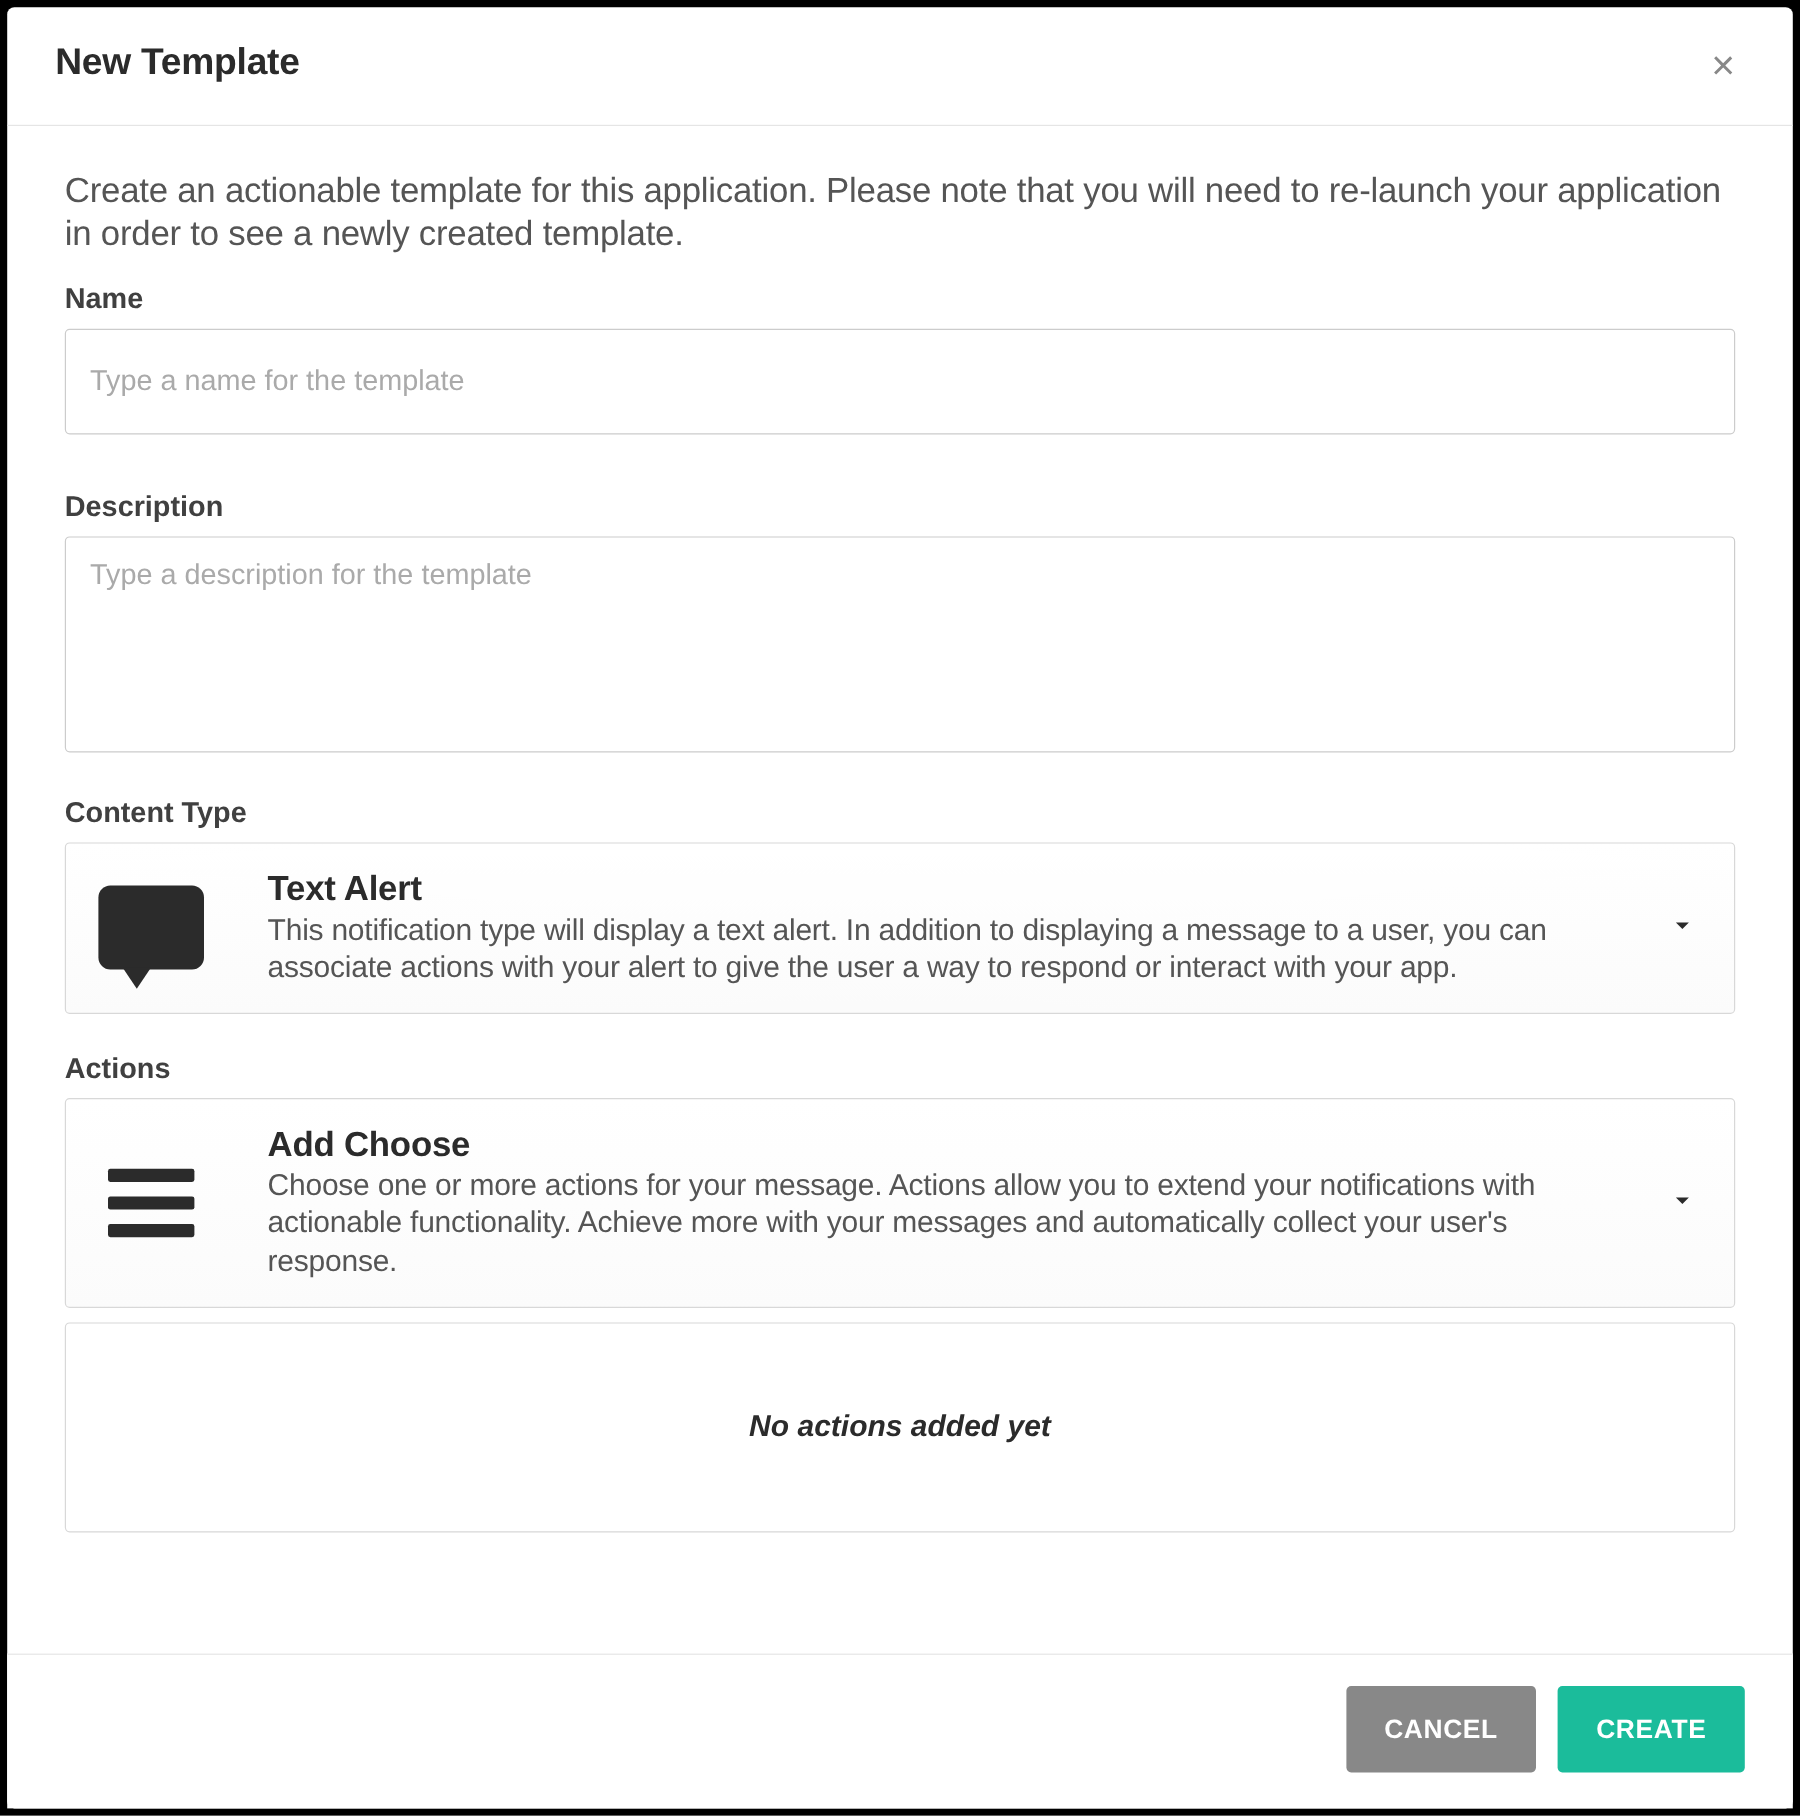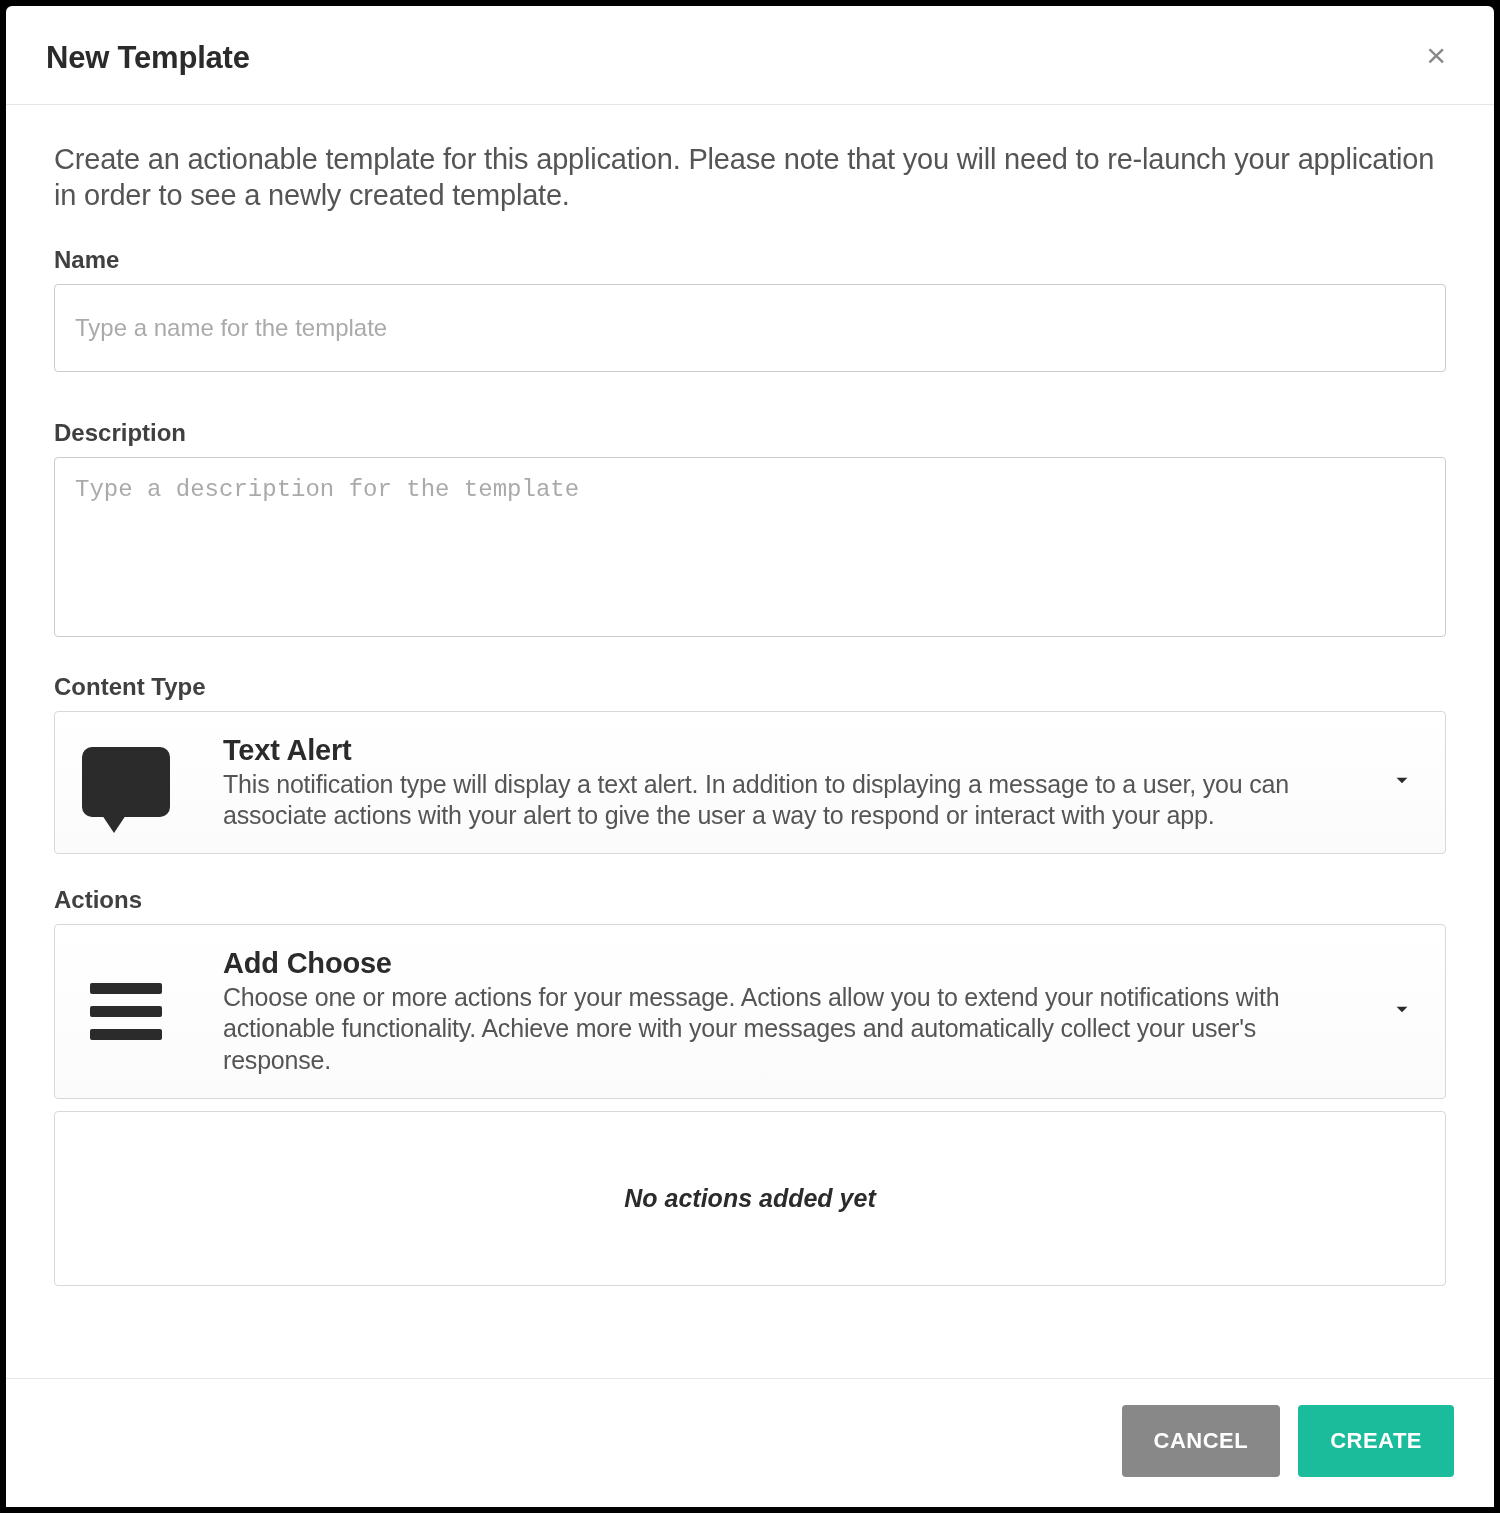--- a/index.html
+++ b/index.html
@@ -18,21 +18,21 @@
     right: 6px;
     bottom: 6px;
     background: #fff;
     border-radius: 6px;
     display: flex;
     flex-direction: column;
     box-shadow: 0 4px 24px rgba(0,0,0,0.3);
   }
   .modal-header {
     display: flex;
-    align-items: flex-end;
+    align-items: flex-start;
     justify-content: space-between;
     padding: 28px 40px 28px 40px;
     border-bottom: 1px solid #e5e5e5;
   }
   .modal-title {
     font-size: 31px;
     font-weight: 700;
     color: #2b2b2b;
     letter-spacing: -0.2px;
   }
@@ -47,21 +47,21 @@
   }
   .modal-body {
     flex: 1;
     padding: 36px 48px 40px 48px;
     overflow-y: auto;
   }
   .intro {
     font-size: 29px;
     color: #555;
     line-height: 1.25;
-    margin-bottom: 32px;
+    margin-bottom: 22px;
     letter-spacing: -0.2px;
   }
   .field-label {
     font-size: 24px;
     font-weight: 700;
     color: #404040;
     margin-bottom: 10px;
     display: block;
   }
   .text-input, .textarea-input {
@@ -71,21 +71,21 @@
     padding: 18px 20px;
     font-size: 24px;
     color: #333;
     font-family: inherit;
     background: #fff;
   }
   .text-input::placeholder, .textarea-input::placeholder {
     color: #aaa;
   }
   .text-input { height: 88px; margin-bottom: 47px; }
-  .textarea-input { height: 180px; resize: none; margin-bottom: 32px; font-family: Liberation Mono, monospace; }
+  .textarea-input { height: 180px; resize: none; margin-bottom: 32px; }
   .select-card {
     border: 1px solid #d8d8d8;
     border-radius: 4px;
     padding: 22px 28px 22px 26px;
     display: flex;
     align-items: center;
     gap: 28px;
     background: linear-gradient(#ffffff,#fbfbfb);
     cursor: pointer;
     margin-bottom: 32px;

